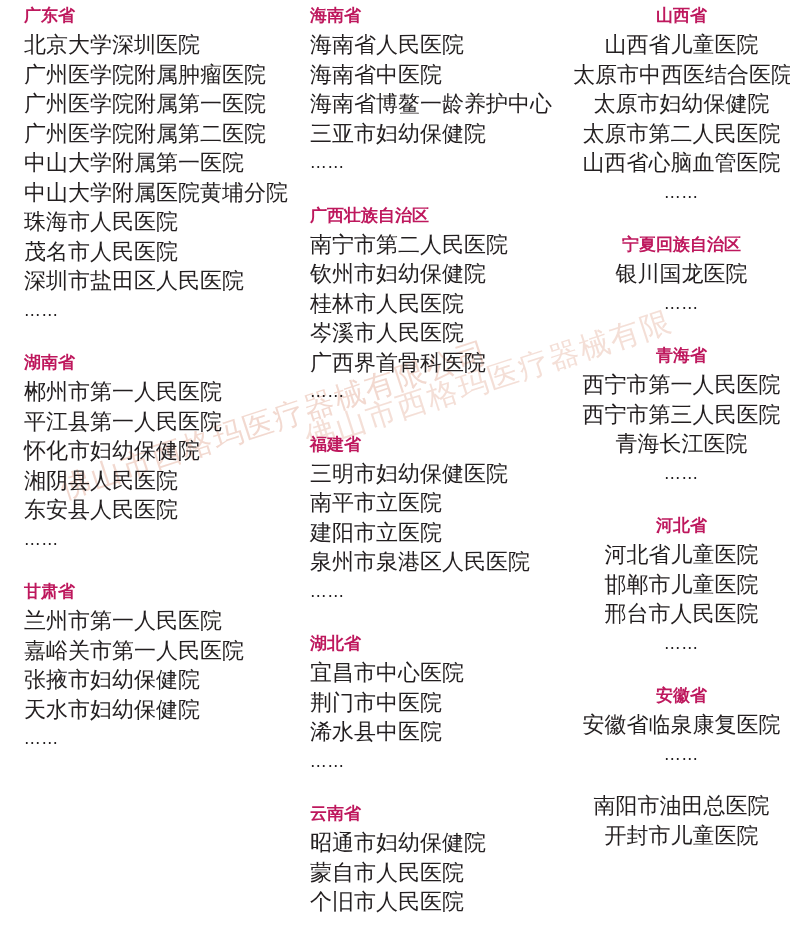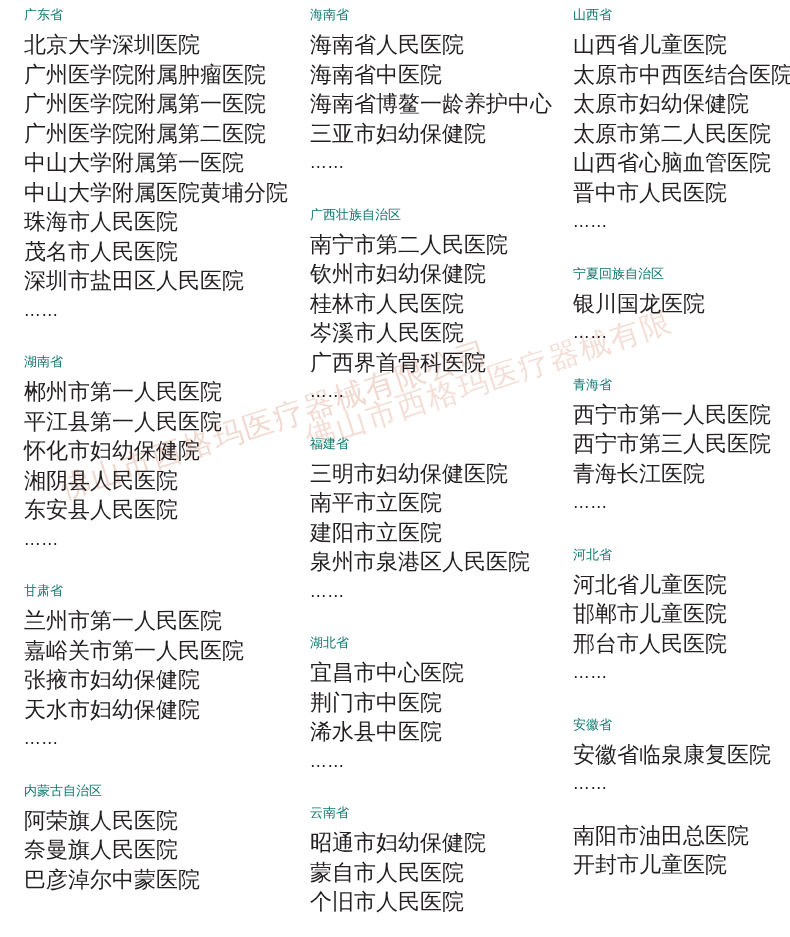--- a/index.html
+++ b/index.html
@@ -48,31 +48,31 @@
     flex-direction: row;
     padding: 0;
     z-index: 10;
   }
 
   .col {
     box-sizing: border-box;
   }
   .col-1 { width: 290px; padding-left: 24px; }
   .col-2 { width: 255px; padding-left: 20px; }
-  .col-3 { width: 245px; padding-left: 28px; }
+  .col-3 { width: 245px; padding-left: 28px; text-align: center; }
 
   .group {
     margin-bottom: 8px;
   }
 
   .group-title {
-    color: #0f766e;
-    font-size: 13px;
+    color: #be185d;
+    font-size: 17px;
     line-height: 30px;
-    font-weight: normal;
+    font-weight: bold;
     white-space: nowrap;
   }
 
   .item {
     color: #231f20;
     font-size: 22px;
     line-height: 29.5px;
     white-space: nowrap;
   }
 
@@ -125,26 +125,20 @@
       <div class="group">
         <div class="group-title">甘肃省</div>
         <div class="item">兰州市第一人民医院</div>
         <div class="item">嘉峪关市第一人民医院</div>
         <div class="item">张掖市妇幼保健院</div>
         <div class="item">天水市妇幼保健院</div>
         <div class="ellipsis">……</div>
       </div>
       <div class="spacer-md"></div>
 
-      <div class="group">
-        <div class="group-title">内蒙古自治区</div>
-        <div class="item">阿荣旗人民医院</div>
-        <div class="item">奈曼旗人民医院</div>
-        <div class="item">巴彦淖尔中蒙医院</div>
-      </div>
 
     </div>
 
     <div class="col col-2">
 
       <div class="group">
         <div class="group-title">海南省</div>
         <div class="item">海南省人民医院</div>
         <div class="item">海南省中医院</div>
         <div class="item">海南省博鳌一龄养护中心</div>
@@ -194,21 +188,20 @@
 
     <div class="col col-3">
 
       <div class="group">
         <div class="group-title">山西省</div>
         <div class="item">山西省儿童医院</div>
         <div class="item">太原市中西医结合医院</div>
         <div class="item">太原市妇幼保健院</div>
         <div class="item">太原市第二人民医院</div>
         <div class="item">山西省心脑血管医院</div>
-        <div class="item">晋中市人民医院</div>
         <div class="ellipsis">……</div>
       </div>
       <div class="spacer-md"></div>
 
       <div class="group">
         <div class="group-title">宁夏回族自治区</div>
         <div class="item">银川国龙医院</div>
         <div class="ellipsis">……</div>
       </div>
       <div class="spacer-md"></div>

